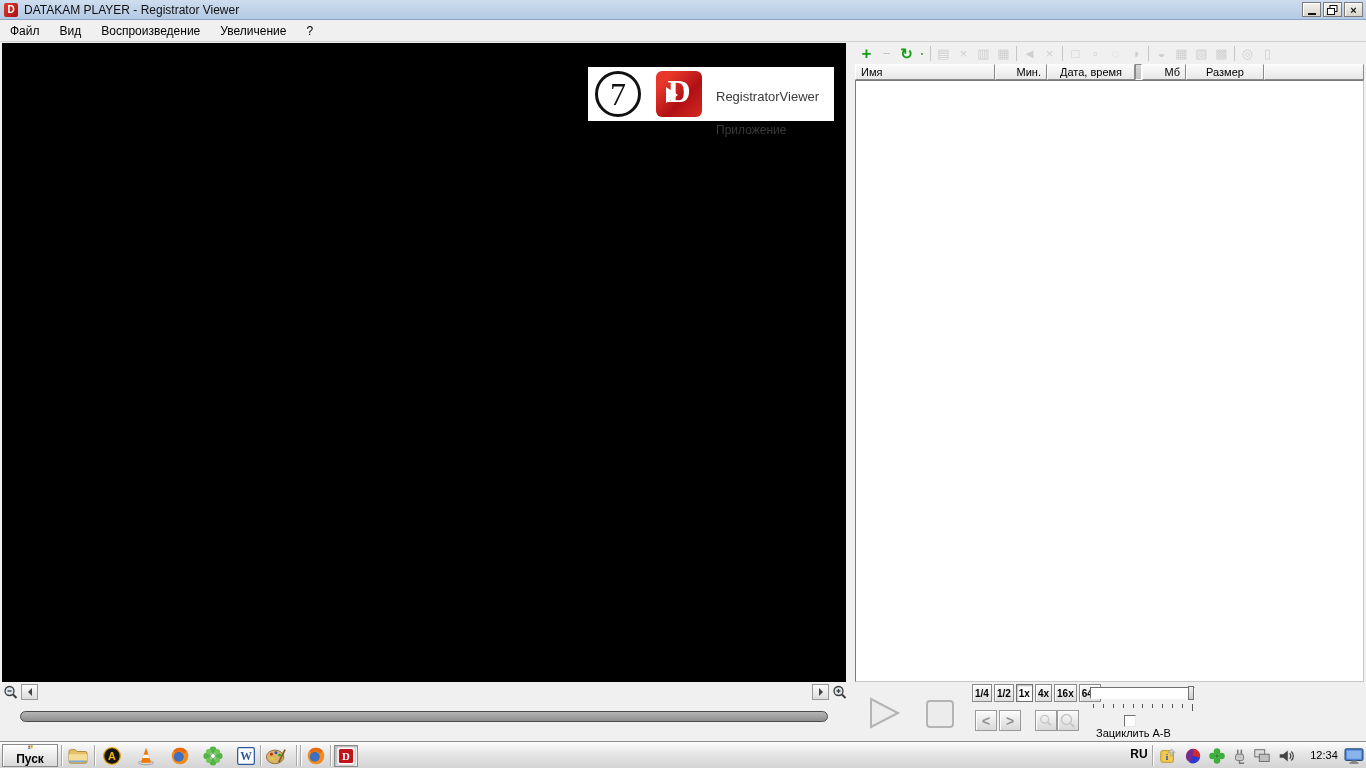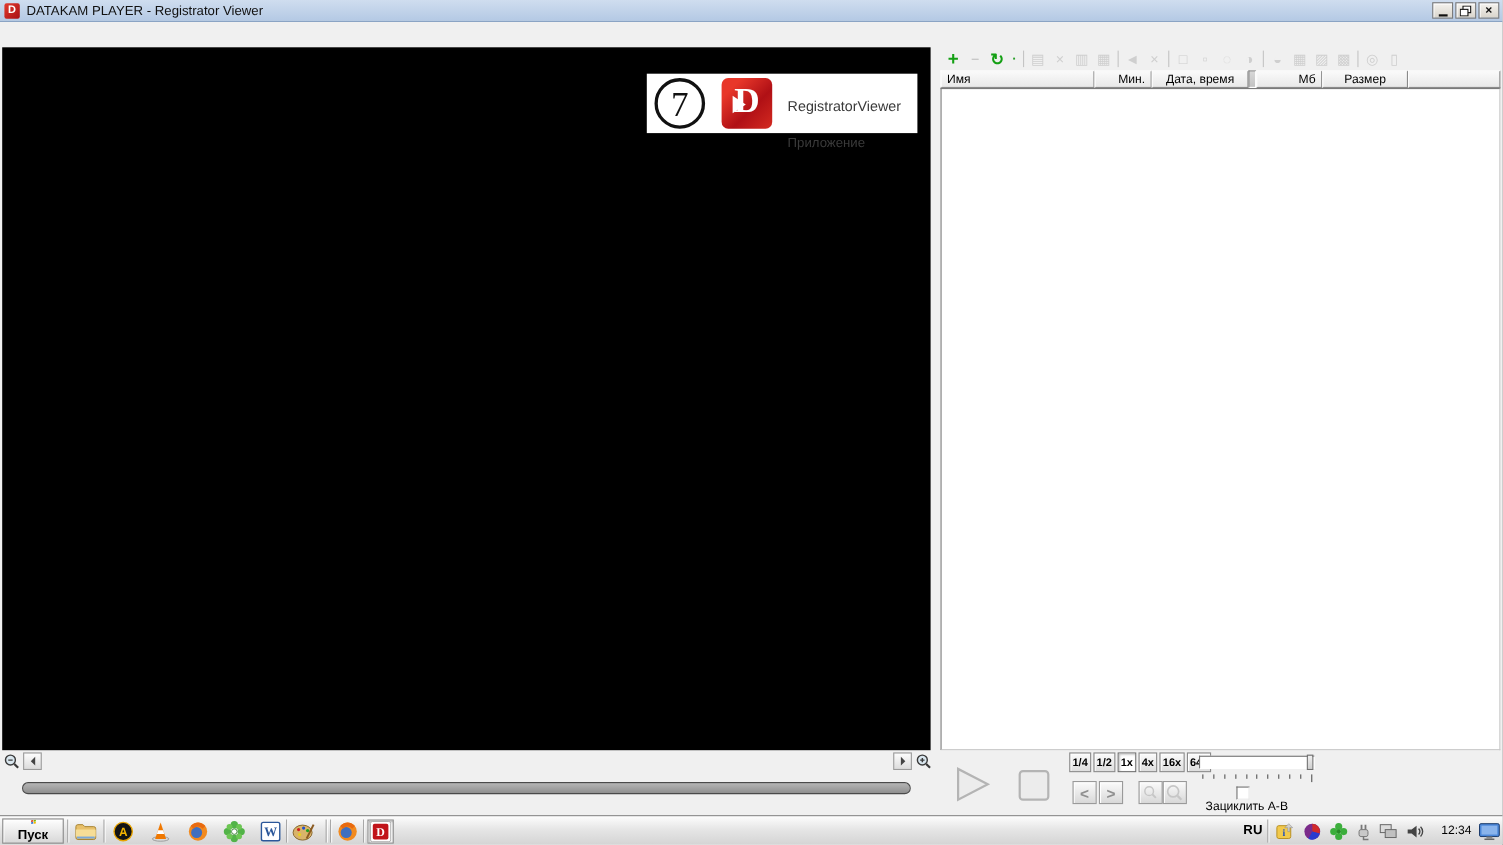--- a/index.html
+++ b/index.html
@@ -119,20 +119,27 @@
       <div class="wbtn">
         <svg width="11" height="10">
             <rect x="3" y="0.5" width="7" height="6" fill="#fff" stroke="#111"></rect>
             <rect x="0.5" y="3.5" width="7" height="6" fill="#fff" stroke="#111"></rect>
           </svg>
       </div>
       <div class="wbtn">×</div>
     </div>
   </div>
 
+  <div class="menubar">
+    <div class="mitem">Файл</div>
+    <div class="mitem">Вид</div>
+    <div class="mitem">Воспроизведение</div>
+    <div class="mitem">Увеличение</div>
+    <div class="mitem">?</div>
+  </div>
 
   <div class="video">
     <div class="ovbox">
       <div class="circle7">7</div>
       <div class="dlogo">
         <div class="dletter">D</div>
         <div class="dplay"></div>
       </div>
       <div class="ovtext">
         <div class="ovname">RegistratorViewer</div>
@@ -193,21 +200,21 @@
       <div class="ticon dis">▩</div>
       <div class="tsep"></div>
       <div class="ticon dis">◎</div>
       <div class="ticon dis">▯</div>
     </div>
     <div class="pheader">
       <div class="hcell" style="width:140px;">Имя</div>
       <div class="hcell" style="width:52px; text-align:right;">Мин.</div>
       <div class="hcell" style="width:88px; text-align:center;">Дата, время</div>
       <div class="hcell hsplit" style="width:7px; padding:0;"></div>
-      <div class="hcell" style="width:60px; text-align:right;">Мб</div>
+      <div class="hcell" style="width:44px; text-align:right;">Мб</div>
       <div class="hcell" style="width:78px; text-align:center;">Размер</div>
       <div class="hcell" style="flex:1;"></div>
     </div>
     <div class="plist"></div>
   </div>
 
   <div class="controls">
     <svg style="position:absolute; left:13px; top:13px;" width="34" height="32">
       <polygon points="3,2 3,30 30,16" fill="#ececec" stroke="#b4b4b4" stroke-width="2"></polygon>
     </svg>

